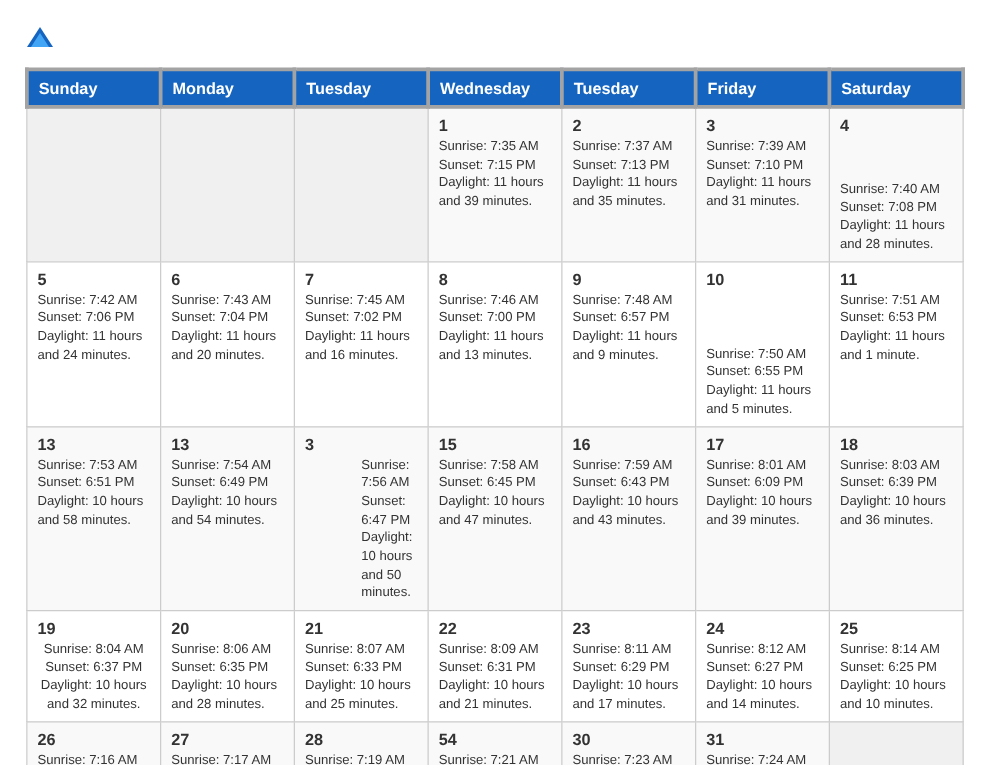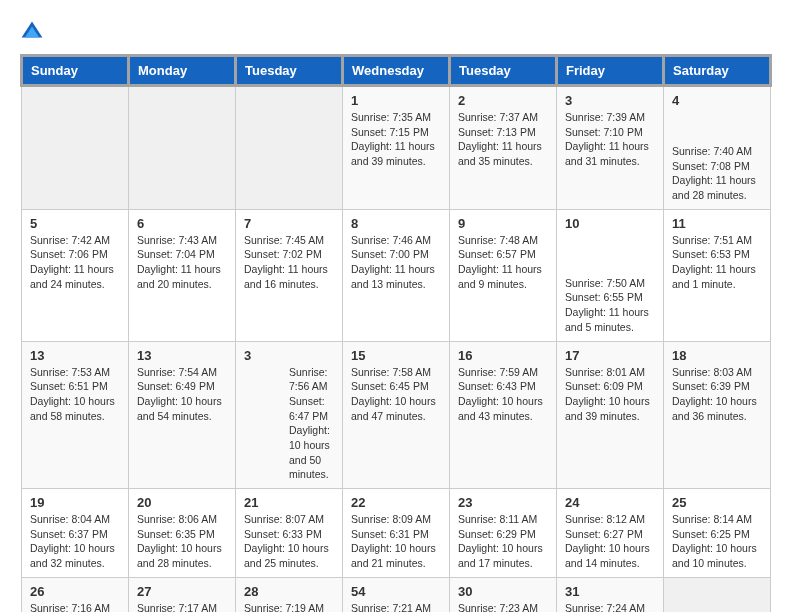--- a/index.html
+++ b/index.html
@@ -254,21 +254,21 @@
           <span class="day-number">18</span>
           <div class="day-info" style="white-space: pre-line;">Sunrise: 8:03 AM
 Sunset: 6:39 PM
 Daylight: 10 hours
 and 36 minutes.</div>
         </td>
       </tr>
       <tr>
         <td>
           <span class="day-number">19</span>
-          <div class="day-info" style="white-space: pre-line;">Sunrise: 8:04 AM
+          <div class="day-info" style="white-space: pre-line; text-align: center;">Sunrise: 8:04 AM
 Sunset: 6:37 PM
 Daylight: 10 hours
 and 32 minutes.</div>
         </td>
         <td>
           <span class="day-number">20</span>
           <div class="day-info" style="white-space: pre-line;">Sunrise: 8:06 AM
 Sunset: 6:35 PM
 Daylight: 10 hours
 and 28 minutes.</div>

